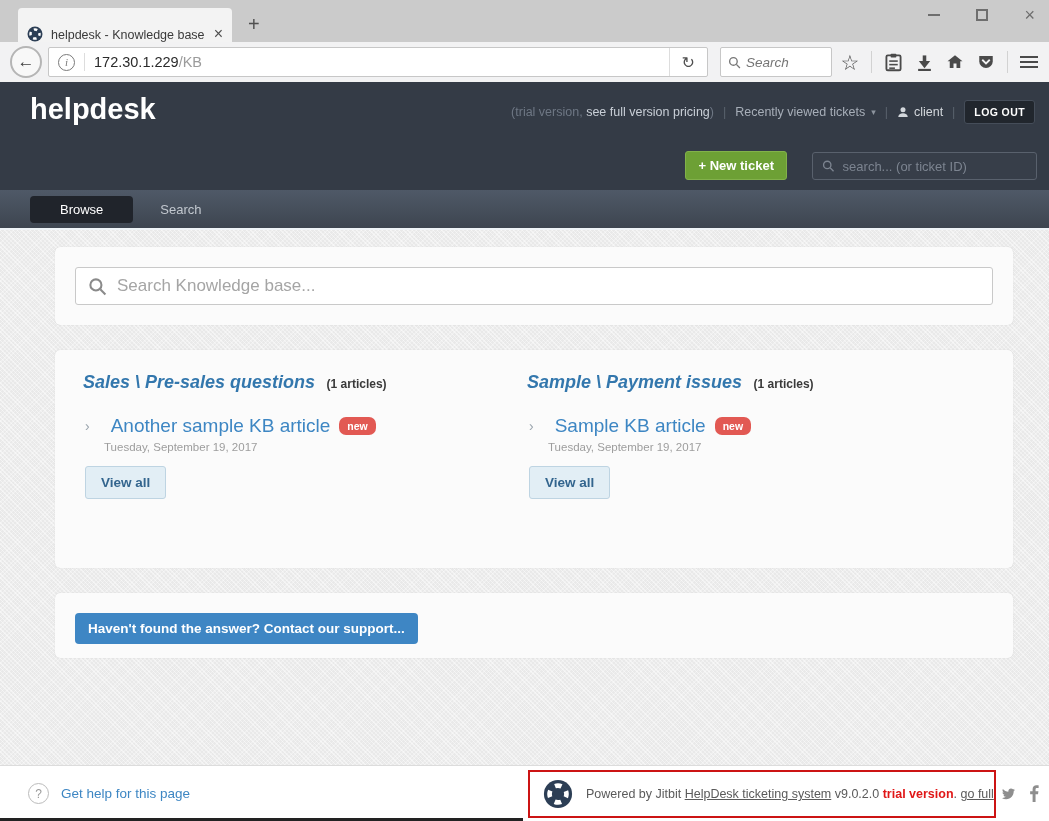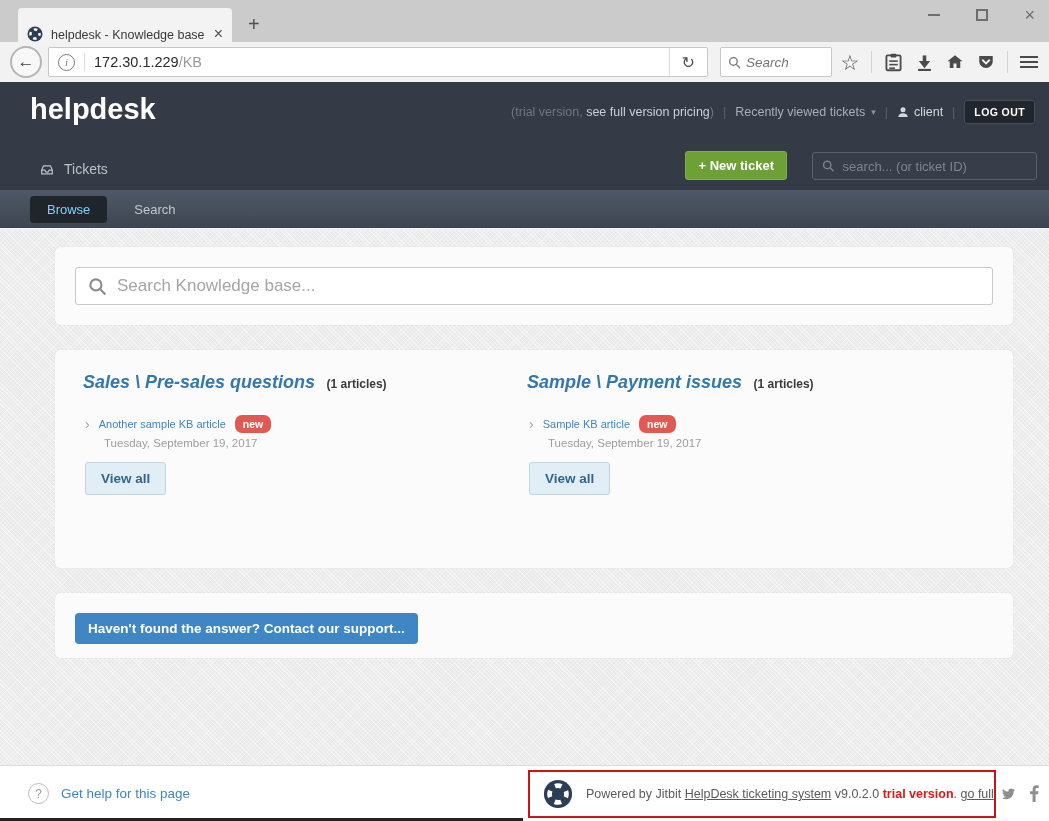--- a/index.html
+++ b/index.html
@@ -63,42 +63,42 @@
   .new-ticket-btn { position:absolute; right:262px; bottom:10px; background:#6da035; border:1px solid #82b14b;
                     color:#fff; font-weight:bold; font-size:13px; padding:6px 12px; border-radius:3px; }
   .ticket-search { position:absolute; right:12px; bottom:10px; width:225px; height:28px; border:1px solid #59616d;
                    border-radius:3px; display:flex; align-items:center; padding:0 9px; gap:8px;
                    background:rgba(255,255,255,.02); }
   .ticket-search input { background:transparent; border:none; outline:none; font-size:13px; width:100%; color:#aab1ba; }
   .ticket-search input::placeholder { color:#7c8490; }
 
   .subnav { height:38px; background:linear-gradient(#4f5967,#3d4550); display:flex; align-items:center;
             padding-left:30px; gap:27px; }
-  .browse-pill { background:#20242b; color:#7dd3fc; font-size:13px; padding:6px 17px; border-radius:4px; }
+  .browse-pill { background:#20242b; color:#ffffff; font-size:13px; padding:6px 30px; border-radius:4px; }
   .subnav-search { color:#c2c8cf; font-size:13px; }
 
   
   .content { height:537px; background-color:#e9e9e9;
              background-image:repeating-linear-gradient(45deg, rgba(255,255,255,.45) 0 1px, transparent 1px 3px),
                               repeating-linear-gradient(-45deg, rgba(255,255,255,.3) 0 1px, transparent 1px 3px);
              border-top:2px solid #eef4f8; padding-top:17px; }
   .card { width:958px; margin-left:55px; background:#fbfbfb; border-radius:5px; box-shadow:0 0 1px rgba(0,0,0,.18); }
   .card-search { height:78px; padding:20px; margin-bottom:25px; }
   .kb-search { width:100%; height:38px; border:1px solid #c9c9c9; border-radius:3px; display:flex;
                align-items:center; padding:0 12px; gap:10px; background:#fff; }
   .kb-search input { flex:1; border:none; outline:none; font-size:17px; color:#444; }
   .kb-search input::placeholder { color:#a5a5a5; }
 
   .card-cats { height:218px; padding:22px 28px; margin-bottom:25px; display:flex; }
   .cat-col { width:444px; }
   .cat-head { font-size:18px; font-weight:bold; color:#3377ad;font-style:italic; }
   .cat-count { font-size:12px; font-weight:bold; color:#3a3a3a; margin-left:7px; }
   .article-row { margin-top:22px; display:flex; align-items:center; gap:9px; padding-left:2px; }
   .chev { color:#9aa4ad; font-size:14px; }
-  .article-link { color:#3d86c3; font-size:11px; }
+  .article-link { color:#3d86c3; font-size:19px;margin-left:12px; }
   .badge-new { background:#e25953; color:#fff; font-size:10.5px; font-weight:bold; padding:2.5px 8px;
                border-radius:7px; line-height:1.2; }
   .article-date { font-size:11.5px; color:#9d9d9d; margin:4px 0 0 21px; }
   .view-all-btn { margin:13px 0 0 2px; display:inline-block; background:#e2eef5; border:1px solid #bed4e2;
                   border-radius:3px; color:#33658e; font-weight:bold; font-size:13.5px; padding:8px 15px; }
 
   .card-contact { height:65px; padding:20px; }
   .contact-btn { background:#3e86c4; color:#fff; font-weight:bold; font-size:13.5px; padding:8px 13px;
                  border-radius:4px; border:none; }
 
@@ -208,26 +208,20 @@
           <circle cx="12" cy="7.5" r="5" fill="#d3d7dc"></circle>
           <path d="M2.5 22 a9.5 7.5 0 0 1 19 0 Z" fill="#d3d7dc"></path>
         </svg>
       <span>client</span>
     </span>
     <span class="meta-sep">|</span>
     <button class="logout-btn">LOG OUT</button>
   </div>
 
   <div class="main-tabs">
-    <div class="main-tab">
-      <svg width="16" height="15" viewBox="0 0 24 24">
-          <path d="M3.5 13 L6.5 6 H17.5 L20.5 13 V19 H3.5 Z M3.5 13 H8.5 L10.5 16 H13.5 L15.5 13 H20.5" fill="none" stroke="#b9c0c7" stroke-width="2"></path>
-        </svg>
-      <span>Tickets</span>
-    </div>
   </div>
 
   <button class="new-ticket-btn">+ New ticket</button>
   <div class="ticket-search">
     <svg width="14" height="14" viewBox="0 0 24 24">
         <circle cx="10" cy="10" r="7" fill="none" stroke="#7c8490" stroke-width="2.6"></circle>
         <line x1="15.5" y1="15.5" x2="22" y2="22" stroke="#7c8490" stroke-width="2.6"></line>
       </svg>
     <input placeholder="search... (or ticket ID)" style="">
   </div>

